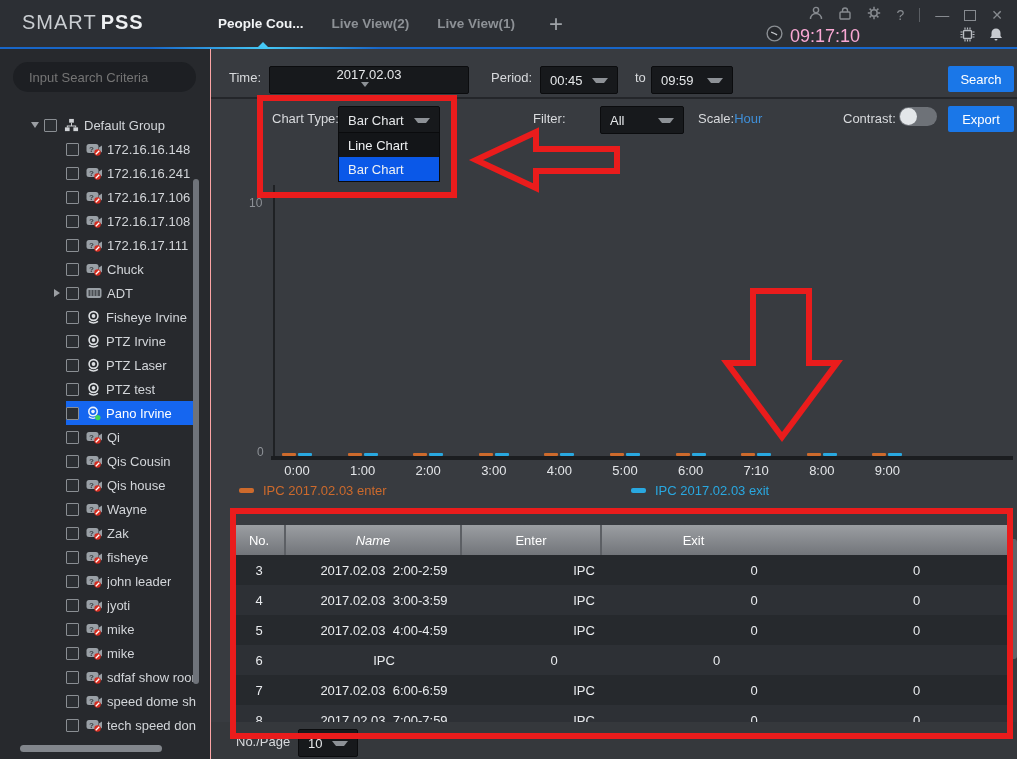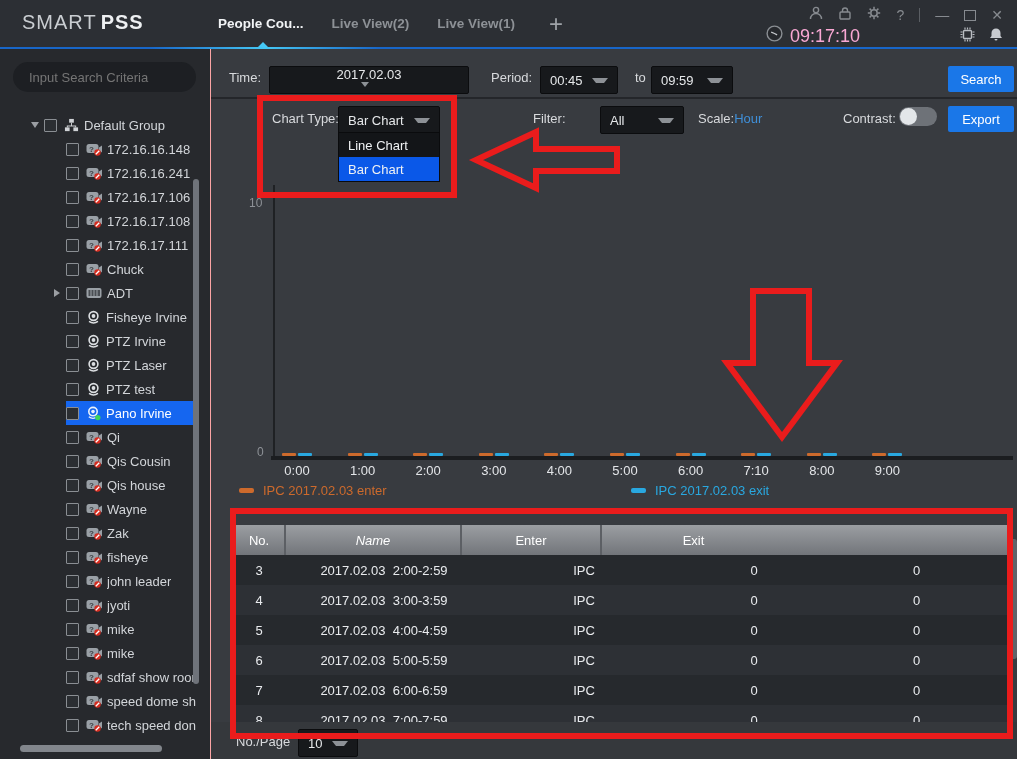--- a/index.html
+++ b/index.html
@@ -717,21 +717,20 @@
           </div>
           <div class="tr odd">
             <div class="td" style="width: 50px;">5</div>
             <div class="td" style="width: 200px;">2017.02.03  4:00-4:59</div>
             <div class="td" style="width: 200px;">IPC</div>
             <div class="td" style="width: 140px;">0</div>
             <div class="td" style="width: 185px;">0</div>
           </div>
           <div class="tr even">
             <div class="td" style="width: 50px;">6</div>
-            <div class="td" style="width: 200px;">2017.02.03  5:00-5:59</div>
             <div class="td" style="width: 200px;">IPC</div>
             <div class="td" style="width: 140px;">0</div>
             <div class="td" style="width: 185px;">0</div>
           </div>
           <div class="tr odd">
             <div class="td" style="width: 50px;">7</div>
             <div class="td" style="width: 200px;">2017.02.03  6:00-6:59</div>
             <div class="td" style="width: 200px;">IPC</div>
             <div class="td" style="width: 140px;">0</div>
             <div class="td" style="width: 185px;">0</div>

